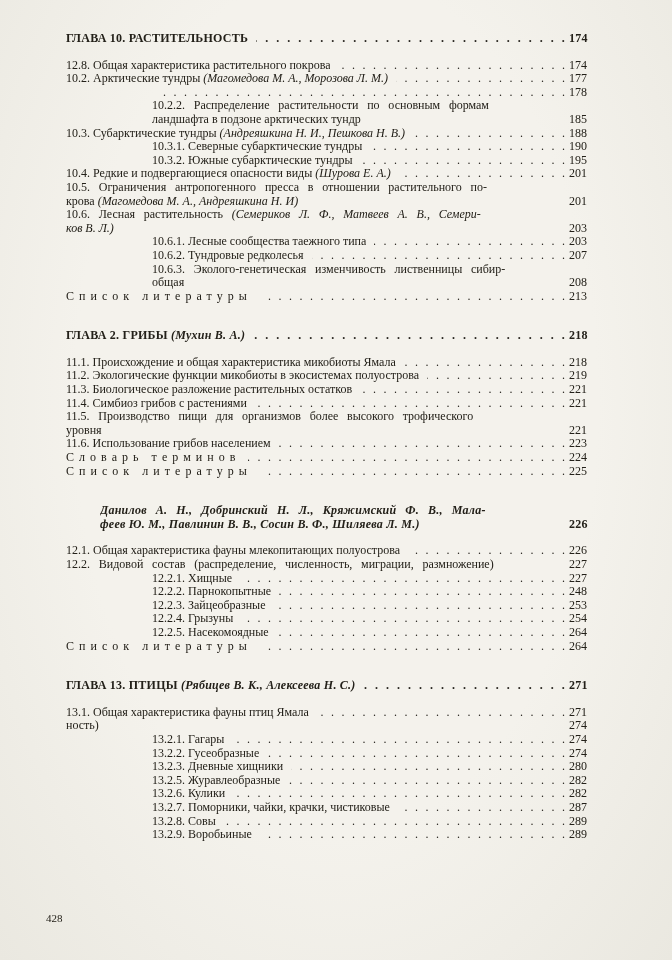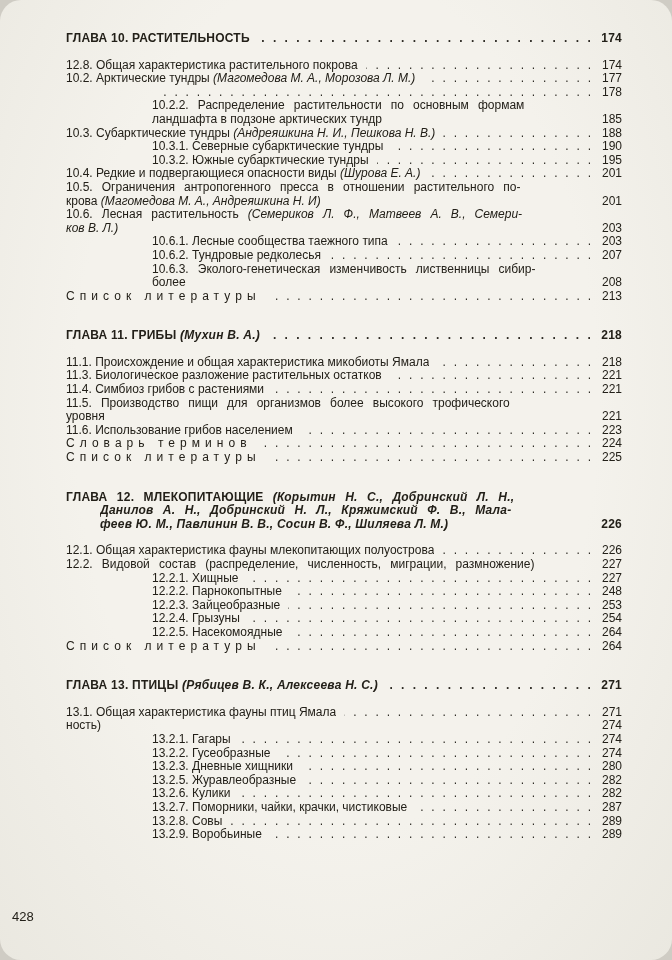--- a/index.html
+++ b/index.html
@@ -5,24 +5,23 @@
   * { margin: 0; padding: 0; box-sizing: border-box; }
   html, body { background: #cfccc4; }
   :root { --paper: #f1efe8; --ink: #232019; }
 
   .page {
     width: 672px; height: 960px;
     margin: 0 auto;
     position: relative;
     background: radial-gradient(ellipse at 50% 42%, #f4f2ec 55%, #eae8e0 100%);
     color: var(--ink);
-    font-family: Liberation Sans, sans-serif;
-    padding: 32px 50px 0 66px;
+    font-family: Liberation Serif, serif;
+    padding: 32px 76px 0 66px;
     overflow: hidden;
-    border-radius: 21px;
   }
 
   .toc { font-size: 12px; }
 
   .block + .block { margin-top: 26px; }
   .head { margin-bottom: 13px; }
 
   .line {
     display: flex;
     align-items: baseline;
@@ -46,27 +45,27 @@
     white-space: nowrap;
     direction: rtl;
     margin: 0 4px 0 8px;
     color: #2b2822;
   }
   .leader.dots::before {
     content: ". . . . . . . . . . . . . . . . . . . . . . . . . . . . . . . . . . . . . . . . . . . . . . . . . . . . . . . . . . . . . . . . . . . . . . . .";
     word-spacing: 4.5px;
   }
 
-  .pg { flex: 0 0 auto; min-width: 27px; text-align: right; }
+  .pg { flex: 0 0 auto; min-width: 27px; text-align: left; }
 
   .folio {
     position: absolute;
-    left: 12px;
+    left: 46px;
     bottom: 36px;
-    font-size: 13px;
+    font-size: 11px;
   }
 </style>
 </head>
 <body>
 
 <div class="page">
   <main class="toc" id="toc">
       <section class="block">
         <div class="head">
           <div class="line ind0 chap">
@@ -141,44 +140,49 @@
           </div>
           <div class="line ind2">
             <span class="txt"><span class="rom">10.6.2. Тундровые редколесья</span></span>
             <span class="leader dots"></span>
             <span class="pg">207</span>
           </div>
           <div class="line ind2 sp">
             <span class="txt"><span class="rom">10.6.3. Эколого-генетическая изменчивость лиственницы сибир-</span></span>
           </div>
           <div class="line ind2">
-            <span class="txt"><span class="rom">более</span></span>
+            <span class="txt"><span class="rom">общая</span></span>
             <span class="leader"></span>
             <span class="pg">208</span>
           </div>
           <div class="line ind0">
             <span class="txt"><span class="rom spaced">Список литературы</span></span>
             <span class="leader dots"></span>
             <span class="pg">213</span>
           </div>
         </div>
       </section>
       <section class="block">
         <div class="head">
           <div class="line ind0 chap">
-            <span class="txt"><span class="rom">ГЛАВА 11. ГРИБЫ </span><span class="it">(Мухин В. А.)</span></span>
+            <span class="txt"><span class="rom">ГЛАВА 2. ГРИБЫ </span><span class="it">(Мухин В. А.)</span></span>
             <span class="leader dots"></span>
             <span class="pg">218</span>
           </div>
         </div>
         <div class="entries">
           <div class="line ind0">
             <span class="txt"><span class="rom">11.1. Происхождение и общая характеристика микобиоты Ямала</span></span>
             <span class="leader dots"></span>
             <span class="pg">218</span>
+          </div>
+          <div class="line ind0">
+            <span class="txt"><span class="rom">11.2. Экологические функции микобиоты в экосистемах полуострова</span></span>
+            <span class="leader dots"></span>
+            <span class="pg">219</span>
           </div>
           <div class="line ind0">
             <span class="txt"><span class="rom">11.3. Биологическое разложение растительных остатков</span></span>
             <span class="leader dots"></span>
             <span class="pg">221</span>
           </div>
           <div class="line ind0">
             <span class="txt"><span class="rom">11.4. Симбиоз грибов с растениями</span></span>
             <span class="leader dots"></span>
             <span class="pg">221</span>
@@ -203,23 +207,20 @@
           </div>
           <div class="line ind0">
             <span class="txt"><span class="rom spaced">Список литературы</span></span>
             <span class="leader dots"></span>
             <span class="pg">225</span>
           </div>
         </div>
       </section>
       <section class="block">
         <div class="head">
-          <div class="line ind0 chap sp">
-            <span class="txt"><span class="rom">ГЛАВА 12. МЛЕКОПИТАЮЩИЕ </span><span class="it">(Корытин Н. С., Добринский Л. Н.,</span></span>
-          </div>
           <div class="line ind1 chap sp">
             <span class="txt"><span class="rom"></span><span class="it">Данилов А. Н., Добринский Н. Л., Кряжимский Ф. В., Мала-</span></span>
           </div>
           <div class="line ind1 chap">
             <span class="txt"><span class="rom"></span><span class="it">феев Ю. М., Павлинин В. В., Сосин В. Ф., Шиляева Л. М.)</span></span>
             <span class="leader"></span>
             <span class="pg">226</span>
           </div>
         </div>
         <div class="entries">

